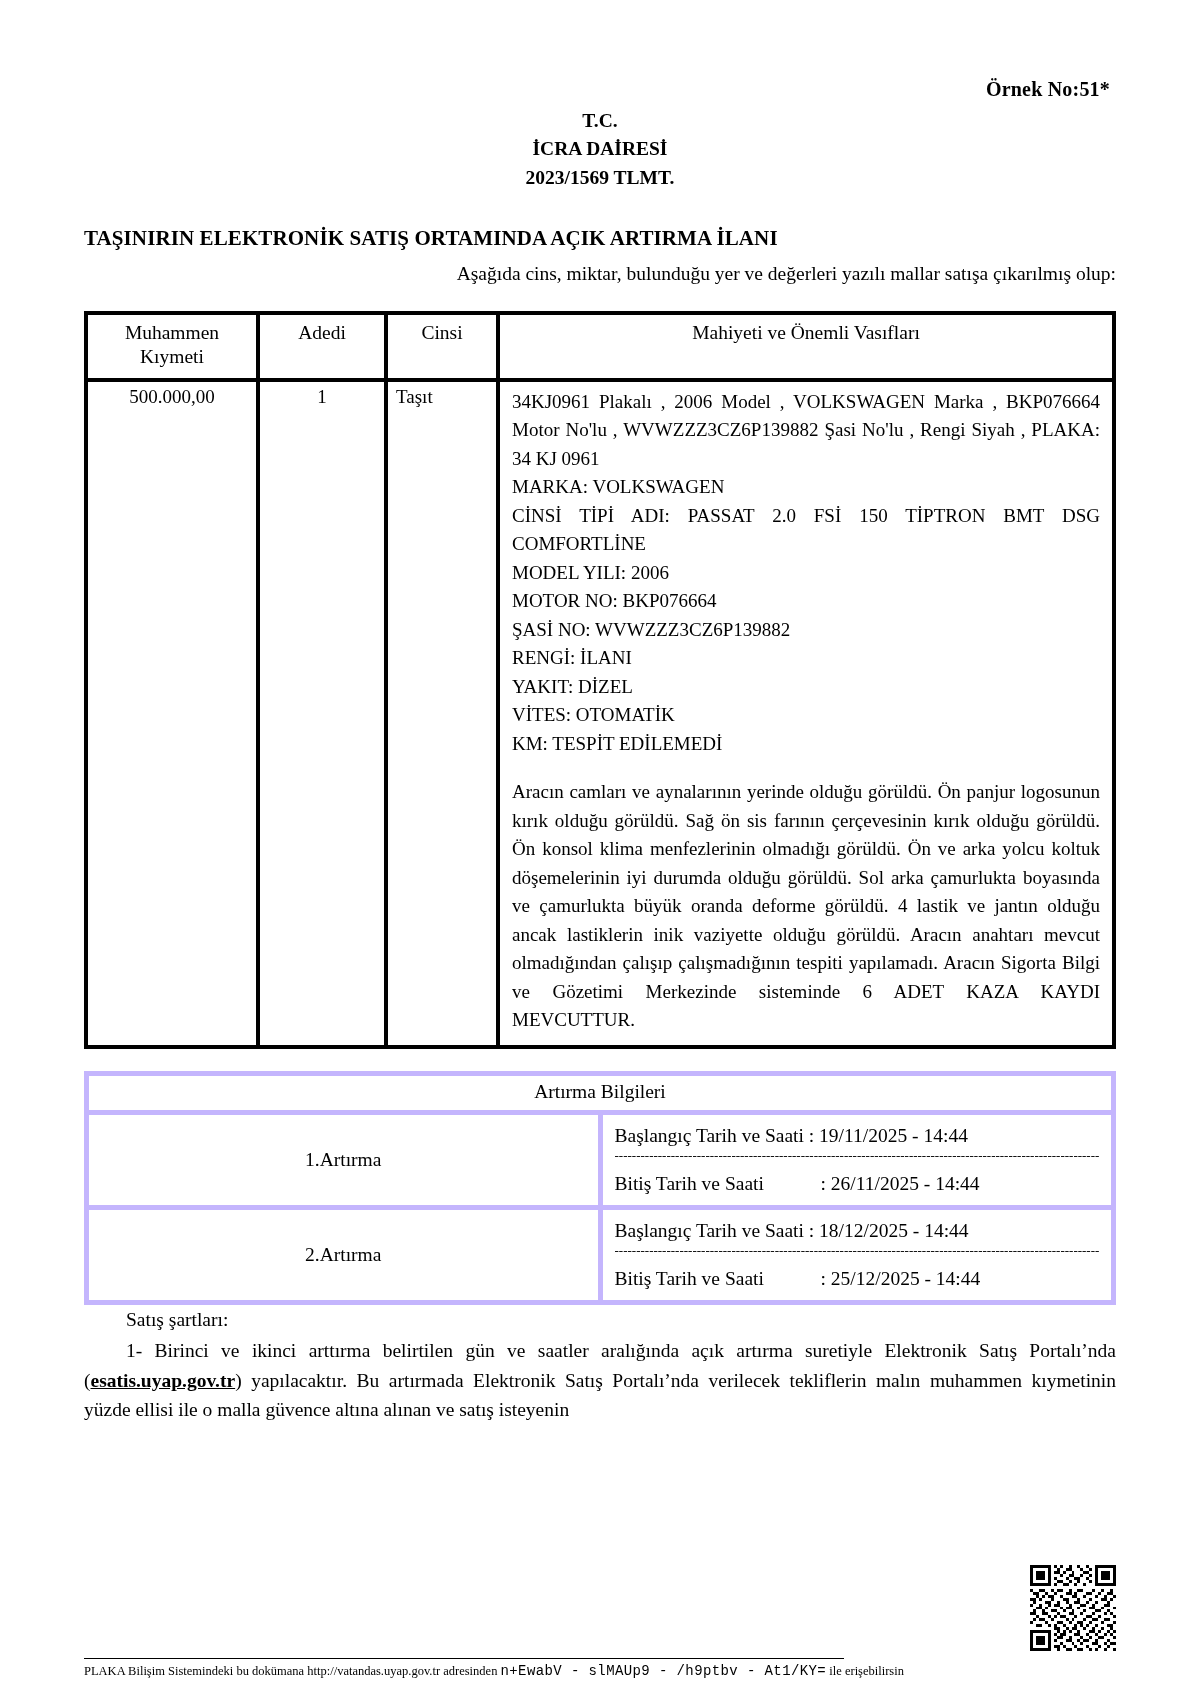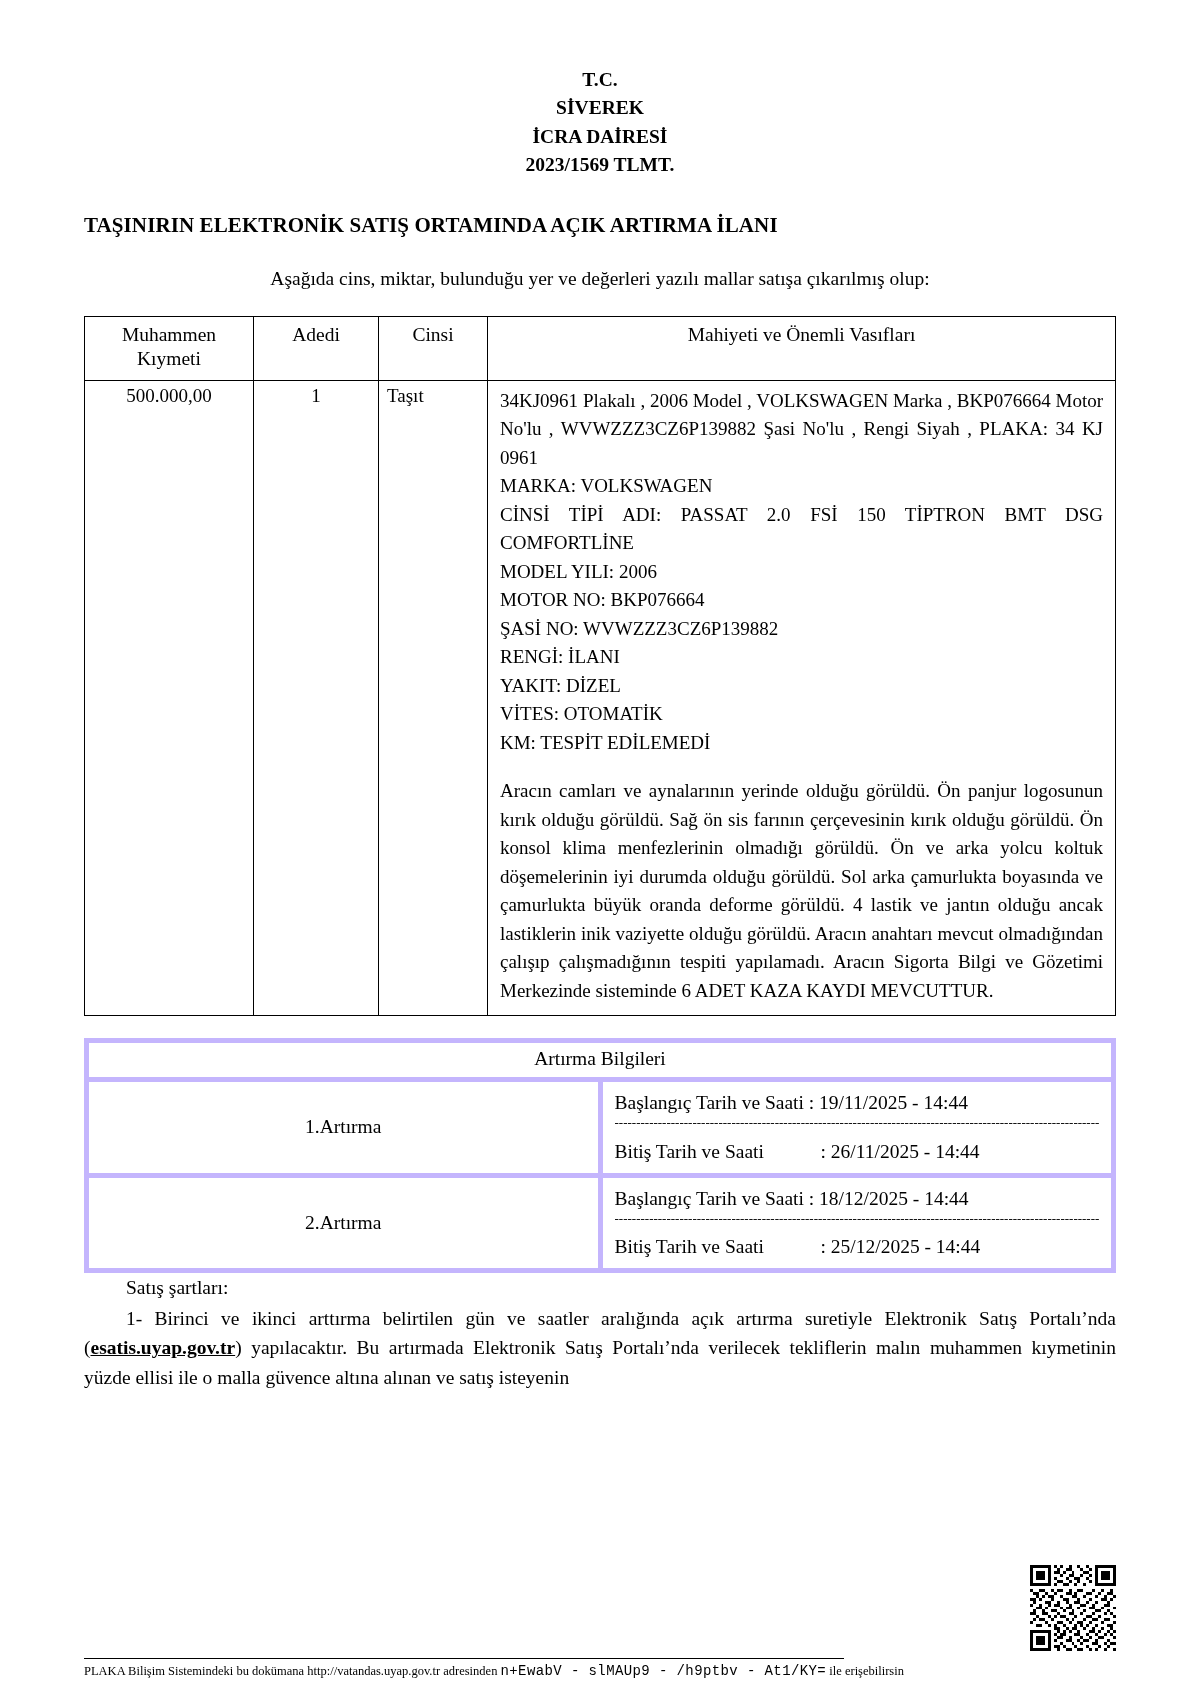--- a/index.html
+++ b/index.html
@@ -36,33 +36,33 @@
     margin-top: 6px;
   }
   .court-block div { white-space: pre; }
   .doc-title {
     font-weight: bold;
     font-size: 21px;
     margin-top: 34px;
     letter-spacing: 0.1px;
   }
   .intro {
-    text-align: center;
+    text-align: right;
     font-size: 19.5px;
-    margin-top: 30px;
+    margin-top: 12px;
     margin-bottom: 26px;
   }
   table.main {
     width: 100%;
     border-collapse: collapse;
     table-layout: fixed;
     font-size: 19px;
   }
   table.main th, table.main td {
-    border: 1px solid #000000;
+    border: 4px solid #000000;
     vertical-align: top;
     padding: 4px 8px;
   }
   table.main thead th {
     text-align: center;
     font-weight: normal;
     font-size: 19.5px;
     padding: 6px 4px 8px 4px;
     line-height: 1.25;
   }
@@ -161,24 +161,24 @@
     bottom: 46px;
     width: 86px;
     height: 86px;
   }
 </style>
 </head>
 <body>
 
 <div class="page">
 
+  <div class="ornek">Örnek No:51*</div>
 
   <div class="court-block">
     <div>T.C.</div>
-    <div>SİVEREK</div>
     <div>İCRA DAİRESİ</div>
     <div>2023/1569 TLMT.</div>
   </div>
 
   <div class="doc-title">TAŞINIRIN ELEKTRONİK SATIŞ ORTAMINDA AÇIK ARTIRMA İLANI</div>
 
   <div class="intro">Aşağıda cins, miktar, bulunduğu yer ve değerleri yazılı mallar satışa çıkarılmış olup:</div>
 
   <table class="main">
     <thead>

